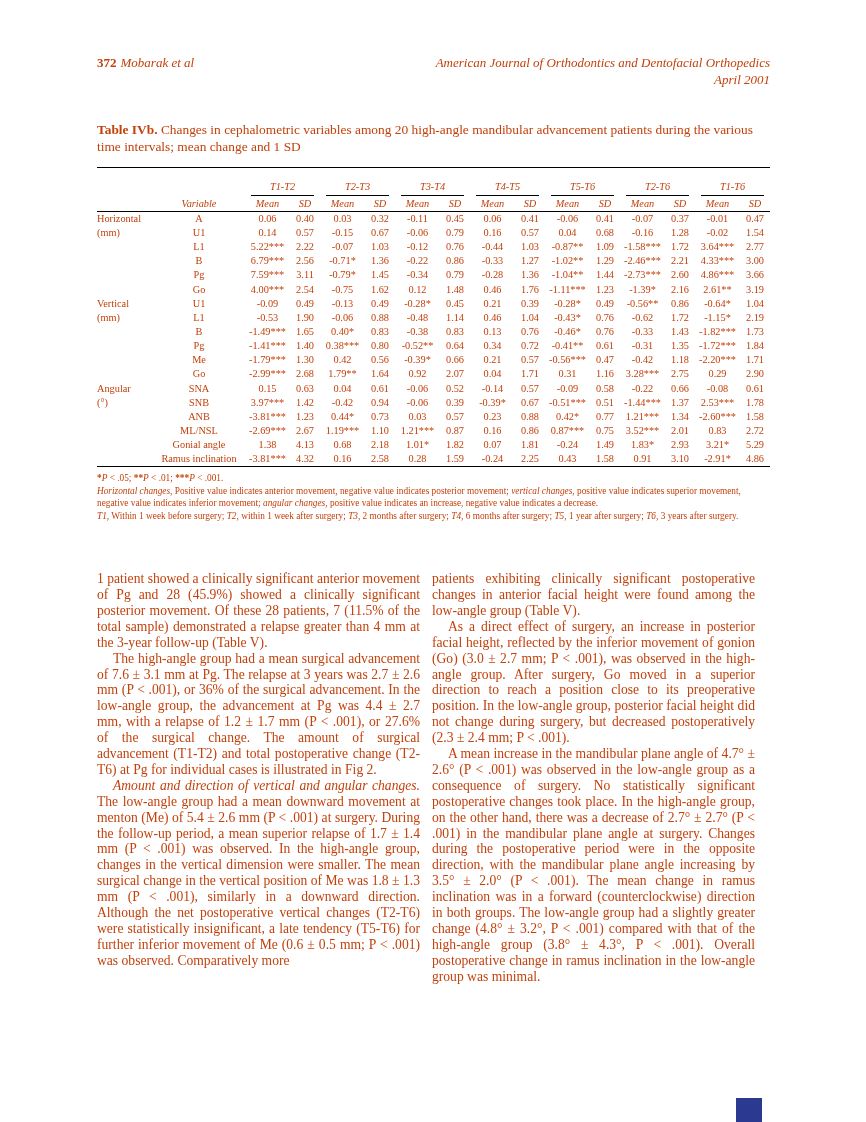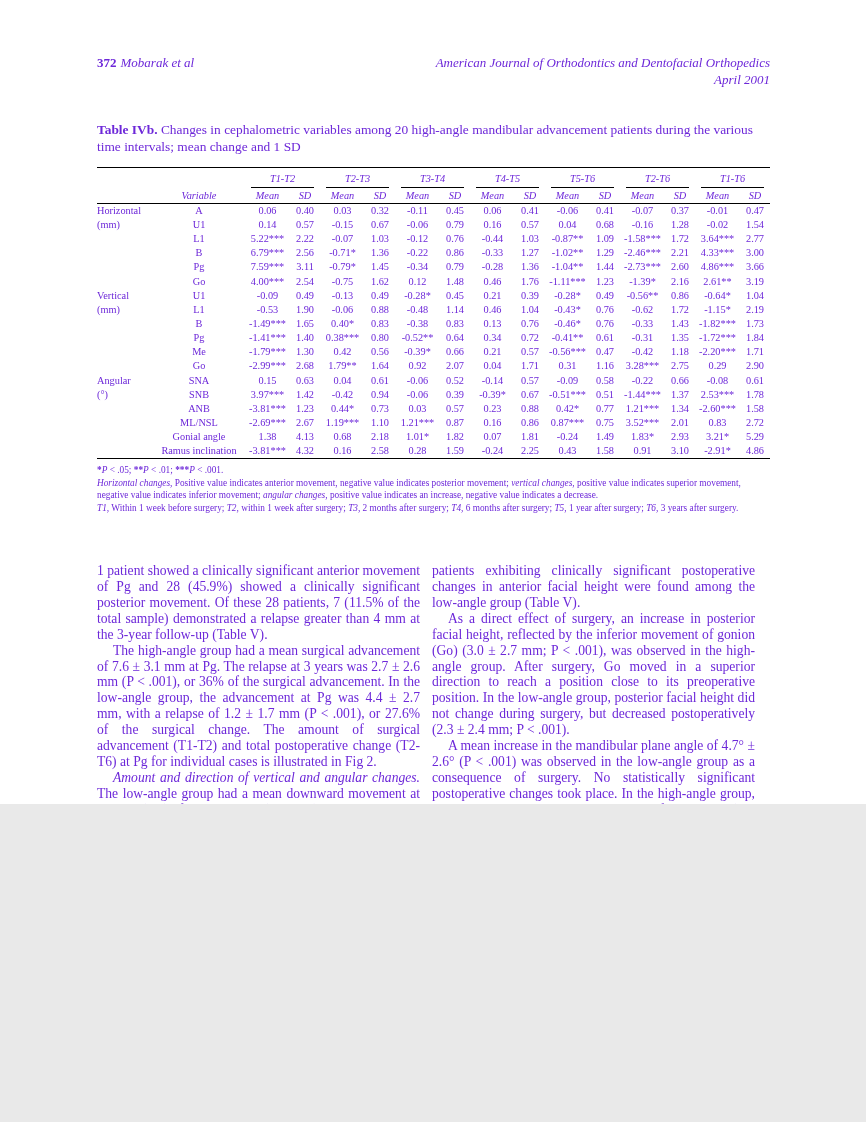--- a/index.html
+++ b/index.html
@@ -1,19 +1,19 @@
 <!DOCTYPE html>
 <html><head>
 <meta charset="utf-8">
 <style>
   * { margin:0; padding:0; box-sizing:border-box; }
   html,body { background:#e9e9e9; }
   .page {
-    position:relative; width:866px; height:804px; margin:0 auto;
-    background:#ffffff; color:#6d28d9;
+    position:relative; width:866px; height:1122px; margin:0 auto;
+    background:#ffffff; color:#c2410c;
     font-family:"Liberation Serif", serif; overflow:hidden;
   }
   .content { position:absolute; left:97px; top:55px; width:673px; }
 
   
   .running-head { display:flex; justify-content:space-between; align-items:flex-start; font-size:13px; }
   .rh-left { font-style:italic; }
   .rh-left .pg { font-style:normal; font-weight:bold; margin-right:4px; }
   .rh-right { text-align:right; font-style:italic; line-height:1.3; }
 
@@ -23,21 +23,21 @@
 
   
   table.ceph {
     width:100%; border-collapse:collapse; table-layout:fixed;
     margin-top:11px; border-top:1px solid #000; border-bottom:1px solid #000;
     font-size:10.3px; line-height:1.18;
   }
   table.ceph th, table.ceph td { font-weight:normal; padding:1px 0; overflow:visible; white-space:nowrap; }
   th.period-th .rule {
     display:block; font-style:italic; text-align:center;
-    border-bottom:1px solid #000; padding:4px 0 2px; margin:0 6px;
+    border-bottom:1px solid #000; padding:12px 0 2px; margin:0 6px;
   }
   th.sub-th { font-style:italic; text-align:center; border-bottom:1px solid #000; padding:3px 0; }
   td.group { text-align:left; }
   td.var { text-align:center; }
   td.num { text-align:center; }
   tr.group-start td { }
 
   
   .footnotes { margin-top:5px; font-size:9.3px; line-height:1.34; }
   .footnotes .it { font-style:italic; }

